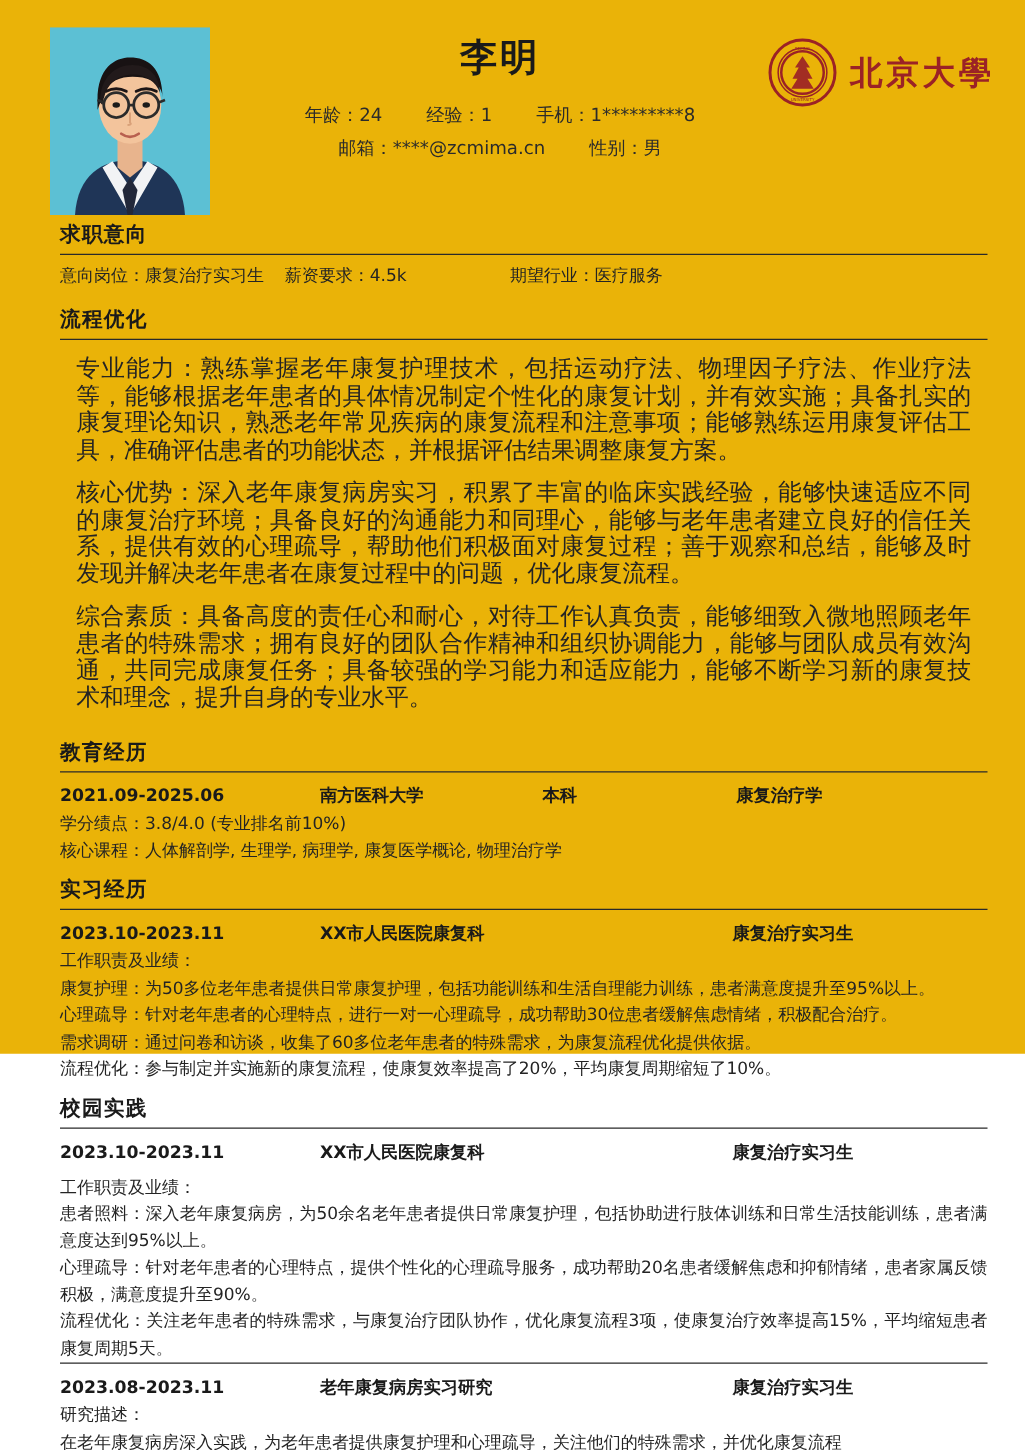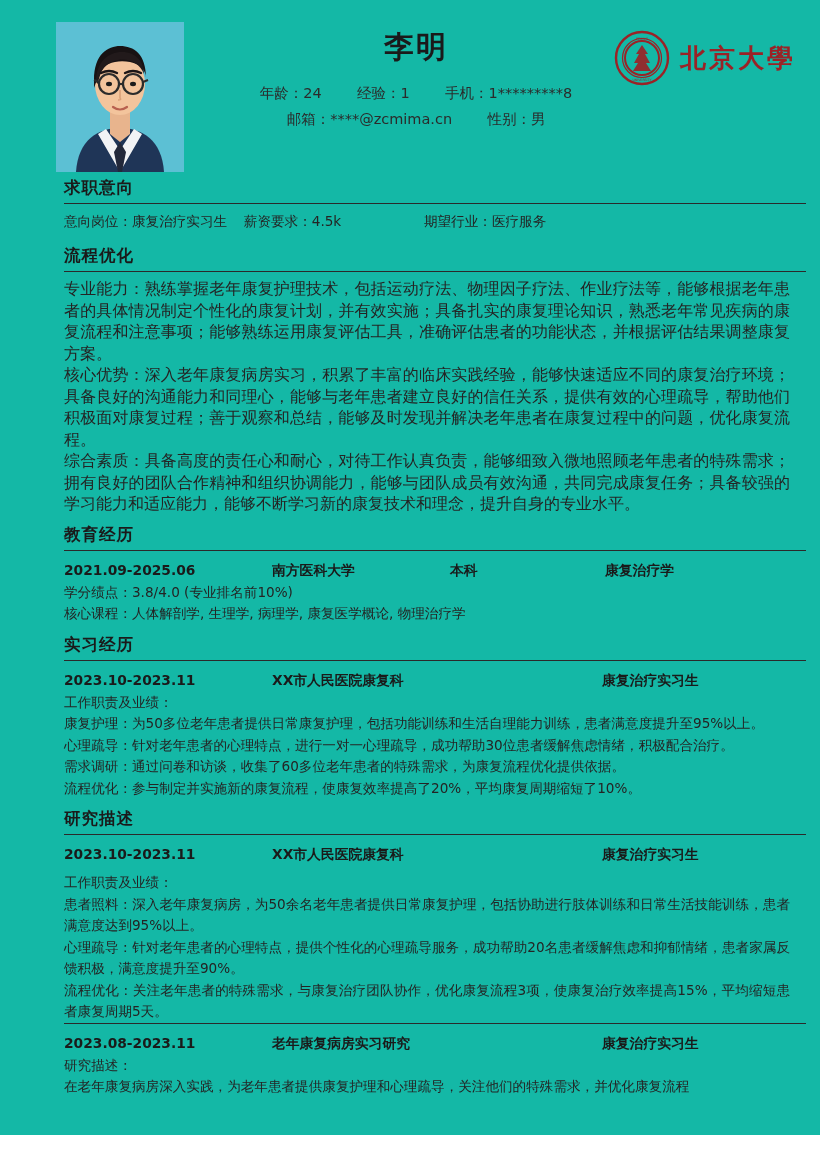--- a/index.html
+++ b/index.html
@@ -10,24 +10,23 @@
   body {
     width: 820px;
     height: 1160px;
     overflow: hidden;
     font-family: "DejaVu Sans", "Liberation Sans", sans-serif;
     color: #1f1f1f;
   }
   .page {
     position: relative;
     width: 820px;
-    height: 1135px;
-    background: #14b8a6;
+    height: 843px;
+    background: #eab308;
     box-sizing: border-box;
-    padding-left: 16px;
   }
 
   
   .header {
     position: relative;
     height: 168px;
     padding: 18px 30px 0 38px;
     box-sizing: border-box;
   }
   .photo {
@@ -96,24 +95,24 @@
     margin: 0;
   }
   .rule {
     height: 0;
     border-top: 1.6px solid #2a2a2a;
     margin: 0 0 6px 0;
     width: 742px;
   }
 
   .body-text {
-    font-size: 16px;
+    font-size: 19px;
     line-height: 21.5px;
     color: #242424;
-    margin: 0;
+    margin: 13px;
     text-align: justify;
   }
 
   
   .intent-row {
     font-size: 13.6px;
     line-height: 22px;
     color: #242424;
     padding-bottom: 4px;
     white-space: nowrap;
@@ -271,21 +270,21 @@
       <span class="col-role">康复治疗实习生</span>
     </div>
     <p class="sub-label">工作职责及业绩：</p>
     <p class="entry-detail">康复护理：为50多位老年患者提供日常康复护理，包括功能训练和生活自理能力训练，患者满意度提升至95%以上。</p>
     <p class="entry-detail">心理疏导：针对老年患者的心理特点，进行一对一心理疏导，成功帮助30位患者缓解焦虑情绪，积极配合治疗。</p>
     <p class="entry-detail">需求调研：通过问卷和访谈，收集了60多位老年患者的特殊需求，为康复流程优化提供依据。</p>
     <p class="entry-detail">流程优化：参与制定并实施新的康复流程，使康复效率提高了20%，平均康复周期缩短了10%。</p>
   </div>
 
   <div class="section">
-    <div class="section-title">研究描述</div>
+    <div class="section-title">校园实践</div>
     <div class="rule"></div>
     <div class="entry-row">
       <span class="col-date">2023.10-2023.11</span>
       <span class="col-org">XX市人民医院康复科</span>
       <span class="col-role">康复治疗实习生</span>
     </div>
     <div class="spacer-6"></div>
     <p class="sub-label">工作职责及业绩：</p>
     <p class="entry-detail">患者照料：深入老年康复病房，为50余名老年患者提供日常康复护理，包括协助进行肢体训练和日常生活技能训练，患者满意度达到95%以上。</p>
     <p class="entry-detail">心理疏导：针对老年患者的心理特点，提供个性化的心理疏导服务，成功帮助20名患者缓解焦虑和抑郁情绪，患者家属反馈积极，满意度提升至90%。</p>

